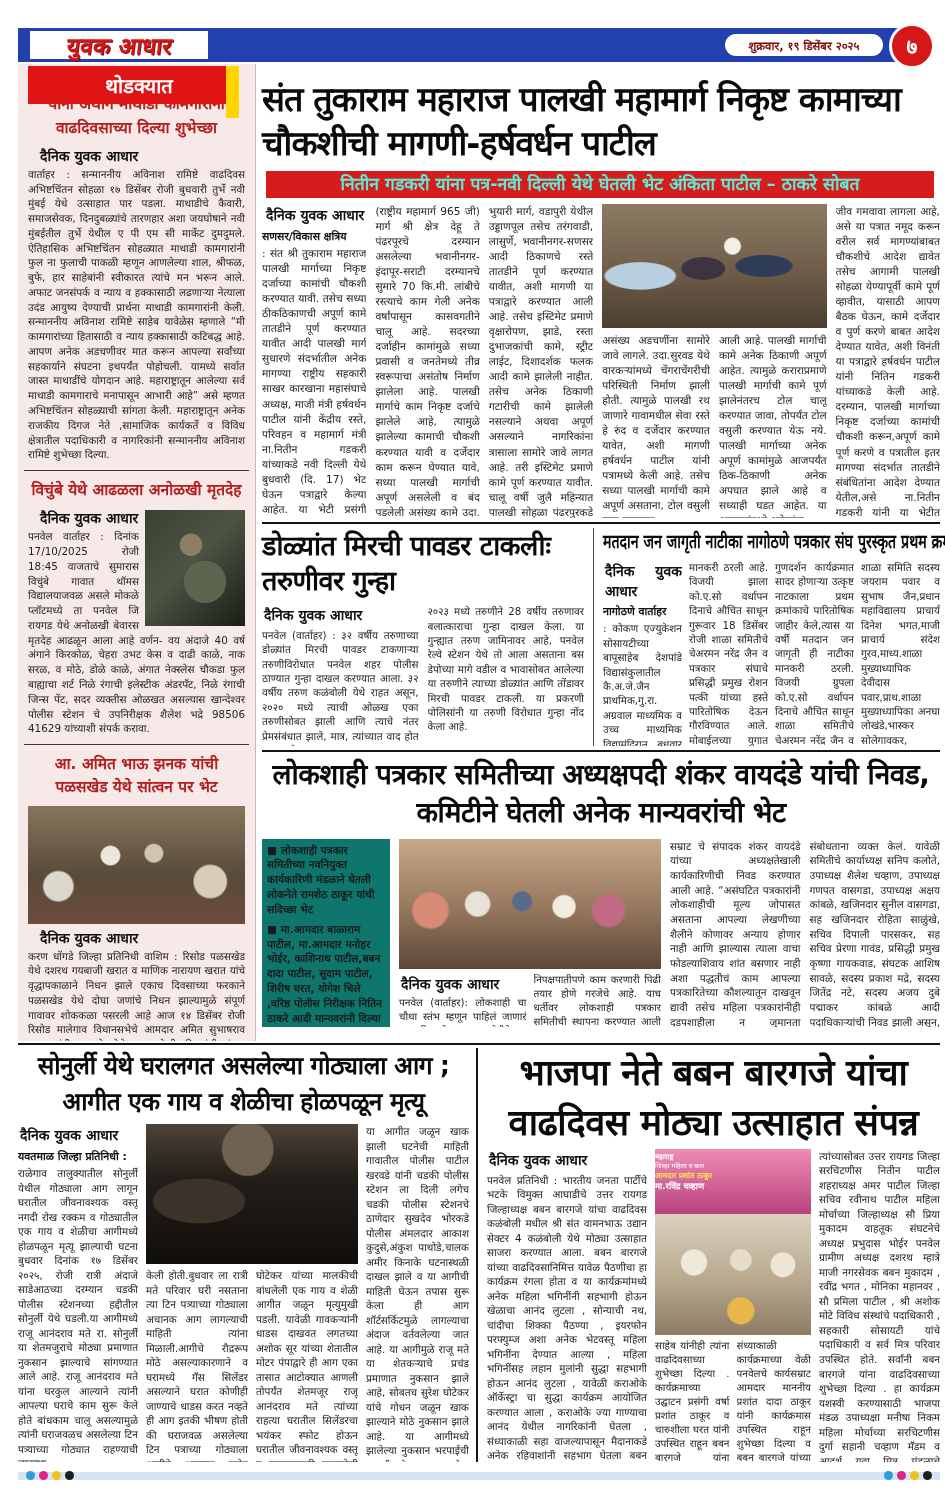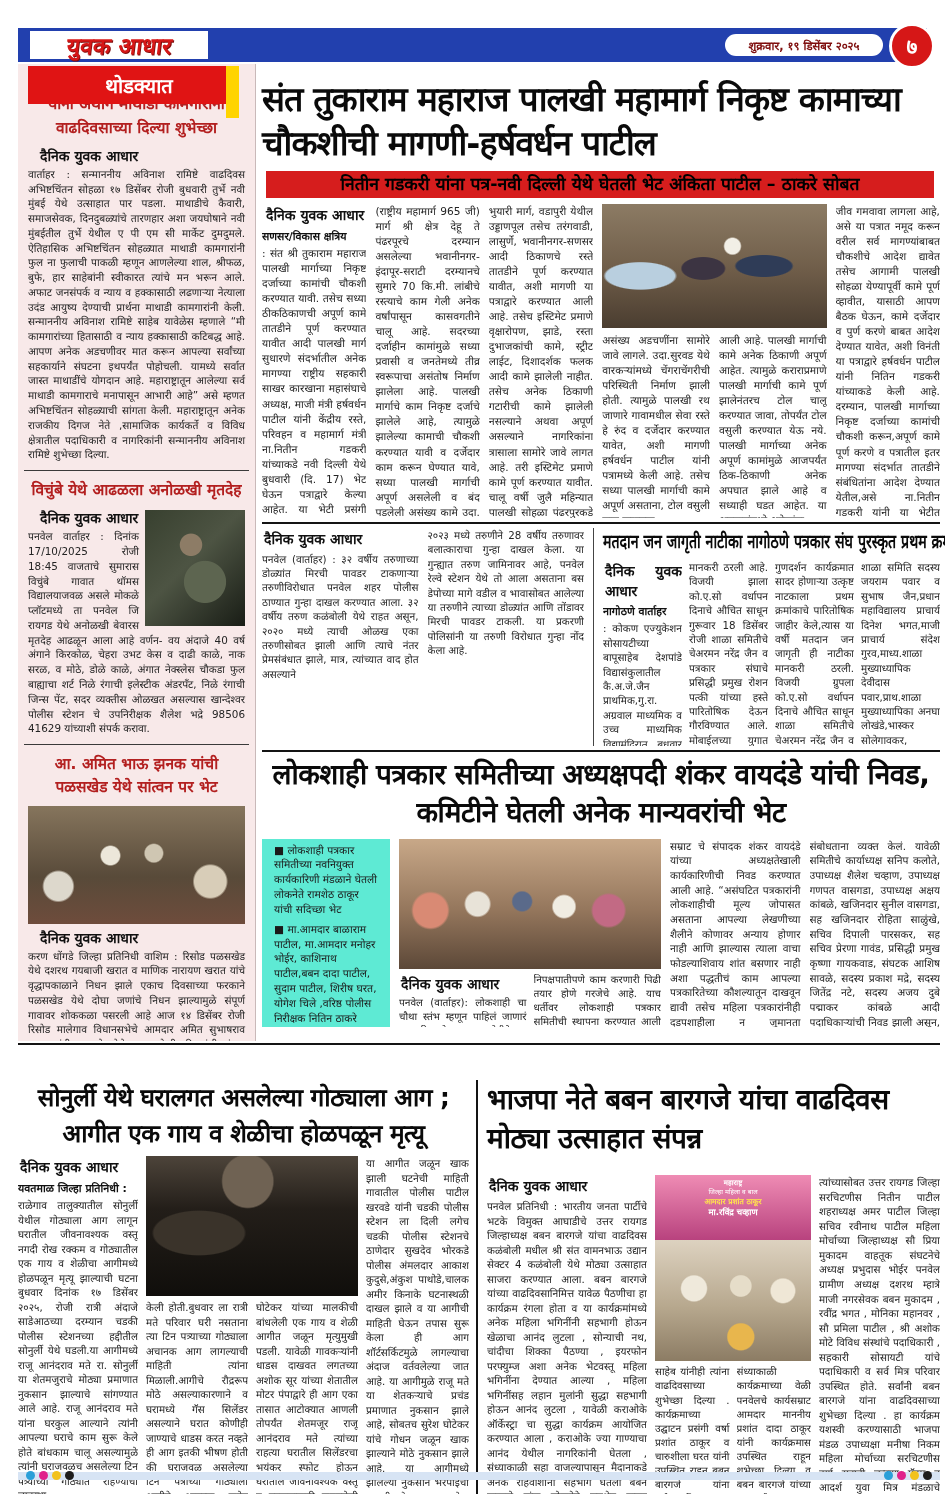--- a/index.html
+++ b/index.html
@@ -37,21 +37,21 @@
   .ph-condolence{width:100%;height:118px;margin:4px 0 4px 0;
     background:radial-gradient(circle at 14% 68%,#ddd8cc 0 7%,rgba(0,0,0,0) 8%),
                radial-gradient(circle at 38% 42%,#ece7da 0 6%,rgba(0,0,0,0) 7%),
                radial-gradient(circle at 58% 40%,#cfc6b2 0 6%,rgba(0,0,0,0) 7%),
                radial-gradient(circle at 84% 64%,#d8cdb8 0 8%,rgba(0,0,0,0) 9%),
                linear-gradient(180deg,#86755d 0%,#584a39 60%,#6e4c3c 100%);}
   
   .main-headline{position:absolute;left:262px;top:78px;width:678px;font-size:34px;font-weight:900;
                  line-height:1.28;color:#0a0a0a;letter-spacing:-1px;}
   .red-banner{position:absolute;left:266px;top:171px;width:668px;height:27px;background:#d61d1d;
-              color:#000000;font-weight:bold;font-size:17.5px;line-height:27px;text-align:center;
+              color:#5eead4;font-weight:bold;font-size:17.5px;line-height:27px;text-align:center;
               white-space:nowrap;overflow:hidden;}
   
   .main-body{position:absolute;left:262px;top:204px;width:678px;height:314px;display:flex;gap:9px;}
   .mcol{flex:1;overflow:hidden;font-size:10.6px;line-height:1.42;text-align:justify;color:#242424;}
   .mmid{flex:2.15;display:flex;flex-direction:column;min-width:0;}
   .ph-delhi{height:124px;margin-bottom:5px;
     background:radial-gradient(ellipse at 17% 58%,#b9cfdf 0 13%,rgba(0,0,0,0) 14%),
                radial-gradient(ellipse at 45% 52%,#3c3442 0 12%,rgba(0,0,0,0) 13%),
                radial-gradient(ellipse at 72% 50%,#2f3c57 0 12%,rgba(0,0,0,0) 13%),
                radial-gradient(circle at 58% 34%,#f2efe6 0 5%,rgba(0,0,0,0) 6%),
@@ -67,57 +67,57 @@
   .matdan{flex:1;padding-left:9px;display:flex;flex-direction:column;min-width:0;}
   .matdan-head{font-size:19px;font-weight:900;color:#0a0a0a;white-space:nowrap;width:134%;
                transform:scaleX(0.745);transform-origin:0 0;margin-bottom:6px;}
   .four-cols{display:flex;gap:7px;flex:1;overflow:hidden;}
   .scol{flex:1;overflow:hidden;font-size:10.3px;line-height:1.4;text-align:justify;color:#242424;min-width:0;}
   
   .lokshahi{position:absolute;left:262px;top:756px;width:678px;height:284px;}
   .lok-head{font-size:28px;font-weight:900;text-align:center;line-height:1.35;color:#0a0a0a;
             letter-spacing:-0.5px;margin-bottom:7px;}
   .lok-row{display:flex;gap:9px;height:188px;}
-  .lok-bullets{width:128px;background:#5eead4;font-size:10.6px;font-weight:400;line-height:1.4;
-               padding:4px 12px;overflow:hidden;box-sizing:border-box;color:#1a1a1a;}
+  .lok-bullets{width:128px;background:#0f766e;font-size:10.6px;font-weight:700;line-height:1.4;
+               padding:4px 5px;overflow:hidden;box-sizing:border-box;color:#1a1a1a;}
   .lok-bullets .bl{margin-bottom:5px;text-align:left;}
   .lok-photo-block{width:262px;display:flex;flex-direction:column;}
   .ph-group{height:130px;
     background:radial-gradient(circle at 12% 55%,#d98a74 0 7%,rgba(0,0,0,0) 8%),
                radial-gradient(circle at 30% 50%,#e8e3d8 0 6%,rgba(0,0,0,0) 7%),
                radial-gradient(circle at 47% 48%,#5a6a8a 0 6%,rgba(0,0,0,0) 7%),
                radial-gradient(circle at 63% 52%,#f0ece2 0 6%,rgba(0,0,0,0) 7%),
                radial-gradient(circle at 80% 55%,#c26a84 0 7%,rgba(0,0,0,0) 8%),
                linear-gradient(180deg,#c8a888 0%,#94765c 55%,#5c4838 100%);}
   .lok-caption{display:flex;gap:7px;flex:1;overflow:hidden;margin-top:4px;}
   .cap{flex:1;font-size:10.2px;line-height:1.38;text-align:justify;overflow:hidden;color:#242424;}
   .lok-col{flex:1;overflow:hidden;font-size:10.4px;line-height:1.41;text-align:justify;color:#242424;}
   
-  .bottom-band{position:absolute;left:18px;top:1080px;width:922px;height:414px;display:flex;}
+  .bottom-band{position:absolute;left:18px;top:1048px;width:922px;height:414px;display:flex;}
   .fire{width:458px;box-sizing:border-box;padding-right:7px;display:flex;flex-direction:column;}
   .fire-head{font-size:24.5px;font-weight:900;text-align:center;line-height:1.45;color:#0a0a0a;
              letter-spacing:-0.5px;margin-bottom:5px;}
   .fire-row{display:flex;gap:8px;flex:1;overflow:hidden;}
   .fcol1{width:120px;overflow:hidden;font-size:10.3px;line-height:1.41;text-align:justify;}
   .fire-mid{width:212px;display:flex;flex-direction:column;}
   .ph-fire{height:140px;margin-bottom:4px;
     background:radial-gradient(ellipse at 48% 18%,#6f6253 0 16%,rgba(0,0,0,0) 17%),
                radial-gradient(ellipse at 25% 55%,#3a332a 0 20%,rgba(0,0,0,0) 21%),
                linear-gradient(180deg,#4d443a 0%,#231e19 38%,#100e0b 100%);}
   .fire-mid-cols{display:flex;gap:8px;flex:1;overflow:hidden;}
   .fcol4{flex:1;overflow:hidden;font-size:10.3px;line-height:1.41;text-align:justify;}
   .bday{flex:1;border-left:2px solid #141414;padding-left:9px;display:flex;flex-direction:column;min-width:0;}
-  .bday-head{font-size:28px;font-weight:900;line-height:1.4;color:#0a0a0a;
-             letter-spacing:-0.5px;margin-bottom:17px;}
+  .bday-head{font-size:36px;font-weight:900;text-align:center;line-height:1.4;color:#0a0a0a;
+             letter-spacing:-0.5px;margin-bottom:0;}
   .bday-row{display:flex;gap:8px;flex:1;overflow:hidden;}
   .bcol1{width:160px;overflow:hidden;font-size:10.3px;line-height:1.41;text-align:justify;}
   .bday-mid{width:156px;display:flex;flex-direction:column;}
   .ph-bday{height:186px;display:flex;flex-direction:column;margin-bottom:4px;}
   .bday-banner{height:62px;background:linear-gradient(180deg,#ef8cb4 0%,#b8427e 100%);
-               color:#fff;text-align:center;padding-top:3px;}
+               color:#fff;padding-top:3px;}
   .bday-banner .b1{font-size:7px;font-weight:bold;}
   .bday-banner .b2{font-size:6.5px;}
   .bday-banner .b3{font-size:7.5px;font-weight:bold;color:#ffe34d;}
   .bday-banner .b4{font-size:8.5px;font-weight:bold;}
   .bday-people{flex:1;
     background:radial-gradient(circle at 25% 40%,#efe9db 0 9%,rgba(0,0,0,0) 10%),
                radial-gradient(circle at 55% 38%,#e6ddc9 0 9%,rgba(0,0,0,0) 10%),
                radial-gradient(circle at 82% 42%,#efe7d6 0 8%,rgba(0,0,0,0) 9%),
                radial-gradient(circle at 55% 80%,#e8b64d 0 10%,rgba(0,0,0,0) 11%),
                linear-gradient(180deg,#ddd2c0 0%,#b7a88e 55%,#8c7c64 100%);}
@@ -190,20 +190,21 @@
         <div class="mcol">आली आहे. पालखी मार्गाची कामे अनेक ठिकाणी अपूर्ण आहेत. त्यामुळे कराराप्रमाणे पालखी मार्गाची कामे पूर्ण झालेनंतरच टोल चालू करण्यात जावा, तोपर्यंत टोल वसुली करण्यात येऊ नये. पालखी मार्गाच्या अनेक अपूर्ण कामांमुळे आजपर्यंत ठिक-ठिकाणी अनेक अपघात झाले आहे व सध्याही घडत आहेत. या अपघातांमध्ये अनेकांना</div>
       </div>
     </div>
     <div class="mcol">जीव गमवावा लागला आहे, असे या पत्रात नमूद करून वरील सर्व मागण्यांबाबत चौकशीचे आदेश द्यावेत तसेच आगामी पालखी सोहळा येण्यापूर्वी कामे पूर्ण व्हावीत, यासाठी आपण बैठक घेऊन, कामे दर्जेदार व पुर्ण करणे बाबत आदेश देण्यात यावेत, अशी विनंती या पत्राद्वारे हर्षवर्धन पाटील यांनी नितिन गडकरी यांच्याकडे केली आहे. दरम्यान, पालखी मार्गाच्या निकृष्ट दर्जाच्या कामांची चौकशी करून,अपूर्ण कामे पूर्ण करणे व पत्रातील इतर मागण्या संदर्भात तातडीने संबंधितांना आदेश देण्यात येतील,असे ना.नितीन गडकरी यांनी या भेटीत नमूद केल्याचे हर्षवर्धन पाटील यांनी सांगितले.</div>
   </div>
 
   <div class="hline" style="left:262px;top:522px;width:678px;"></div>
 
   <div class="mid-band">
     <div class="mirchi">
+      <div class="mirchi-head">डोळ्यांत मिरची पावडर टाकलीः तरुणीवर गुन्हा</div>
       <div class="two-cols">
         <div class="scol">
           <div class="credit" style="margin-left:2px">दैनिक युवक आधार</div>
           <span>पनवेल (वार्ताहर) : ३२ वर्षीय तरुणाच्या डोळ्यांत मिरची पावडर टाकणाऱ्या तरुणीविरोधात पनवेल शहर पोलीस ठाण्यात गुन्हा दाखल करण्यात आला. ३२ वर्षीय तरुण कळंबोली येथे राहत असून, २०२० मध्ये त्याची ओळख एका तरुणीसोबत झाली आणि त्याचे नंतर प्रेमसंबंधात झाले, मात्र, त्यांच्यात वाद होत असल्याने</span>
         </div>
         <div class="scol">२०२३ मध्ये तरुणीने 28 वर्षीय तरुणावर बलात्काराचा गुन्हा दाखल केला. या गुन्ह्यात तरुण जामिनावर आहे, पनवेल रेल्वे स्टेशन येथे तो आला असताना बस डेपोच्या मागे वडील व भावासोबत आलेल्या या तरुणीने त्याच्या डोळ्यांत आणि तोंडावर मिरची पावडर टाकली. या प्रकरणी पोलिसांनी या तरुणी विरोधात गुन्हा नोंद केला आहे.</div>
       </div>
     </div>
     <div class="matdan">
       <div class="matdan-head">मतदान जन जागृती नाटीका नागोठणे पत्रकार संघ पुरस्कृत प्रथम क्रमांकाचे मानकरी</div>

